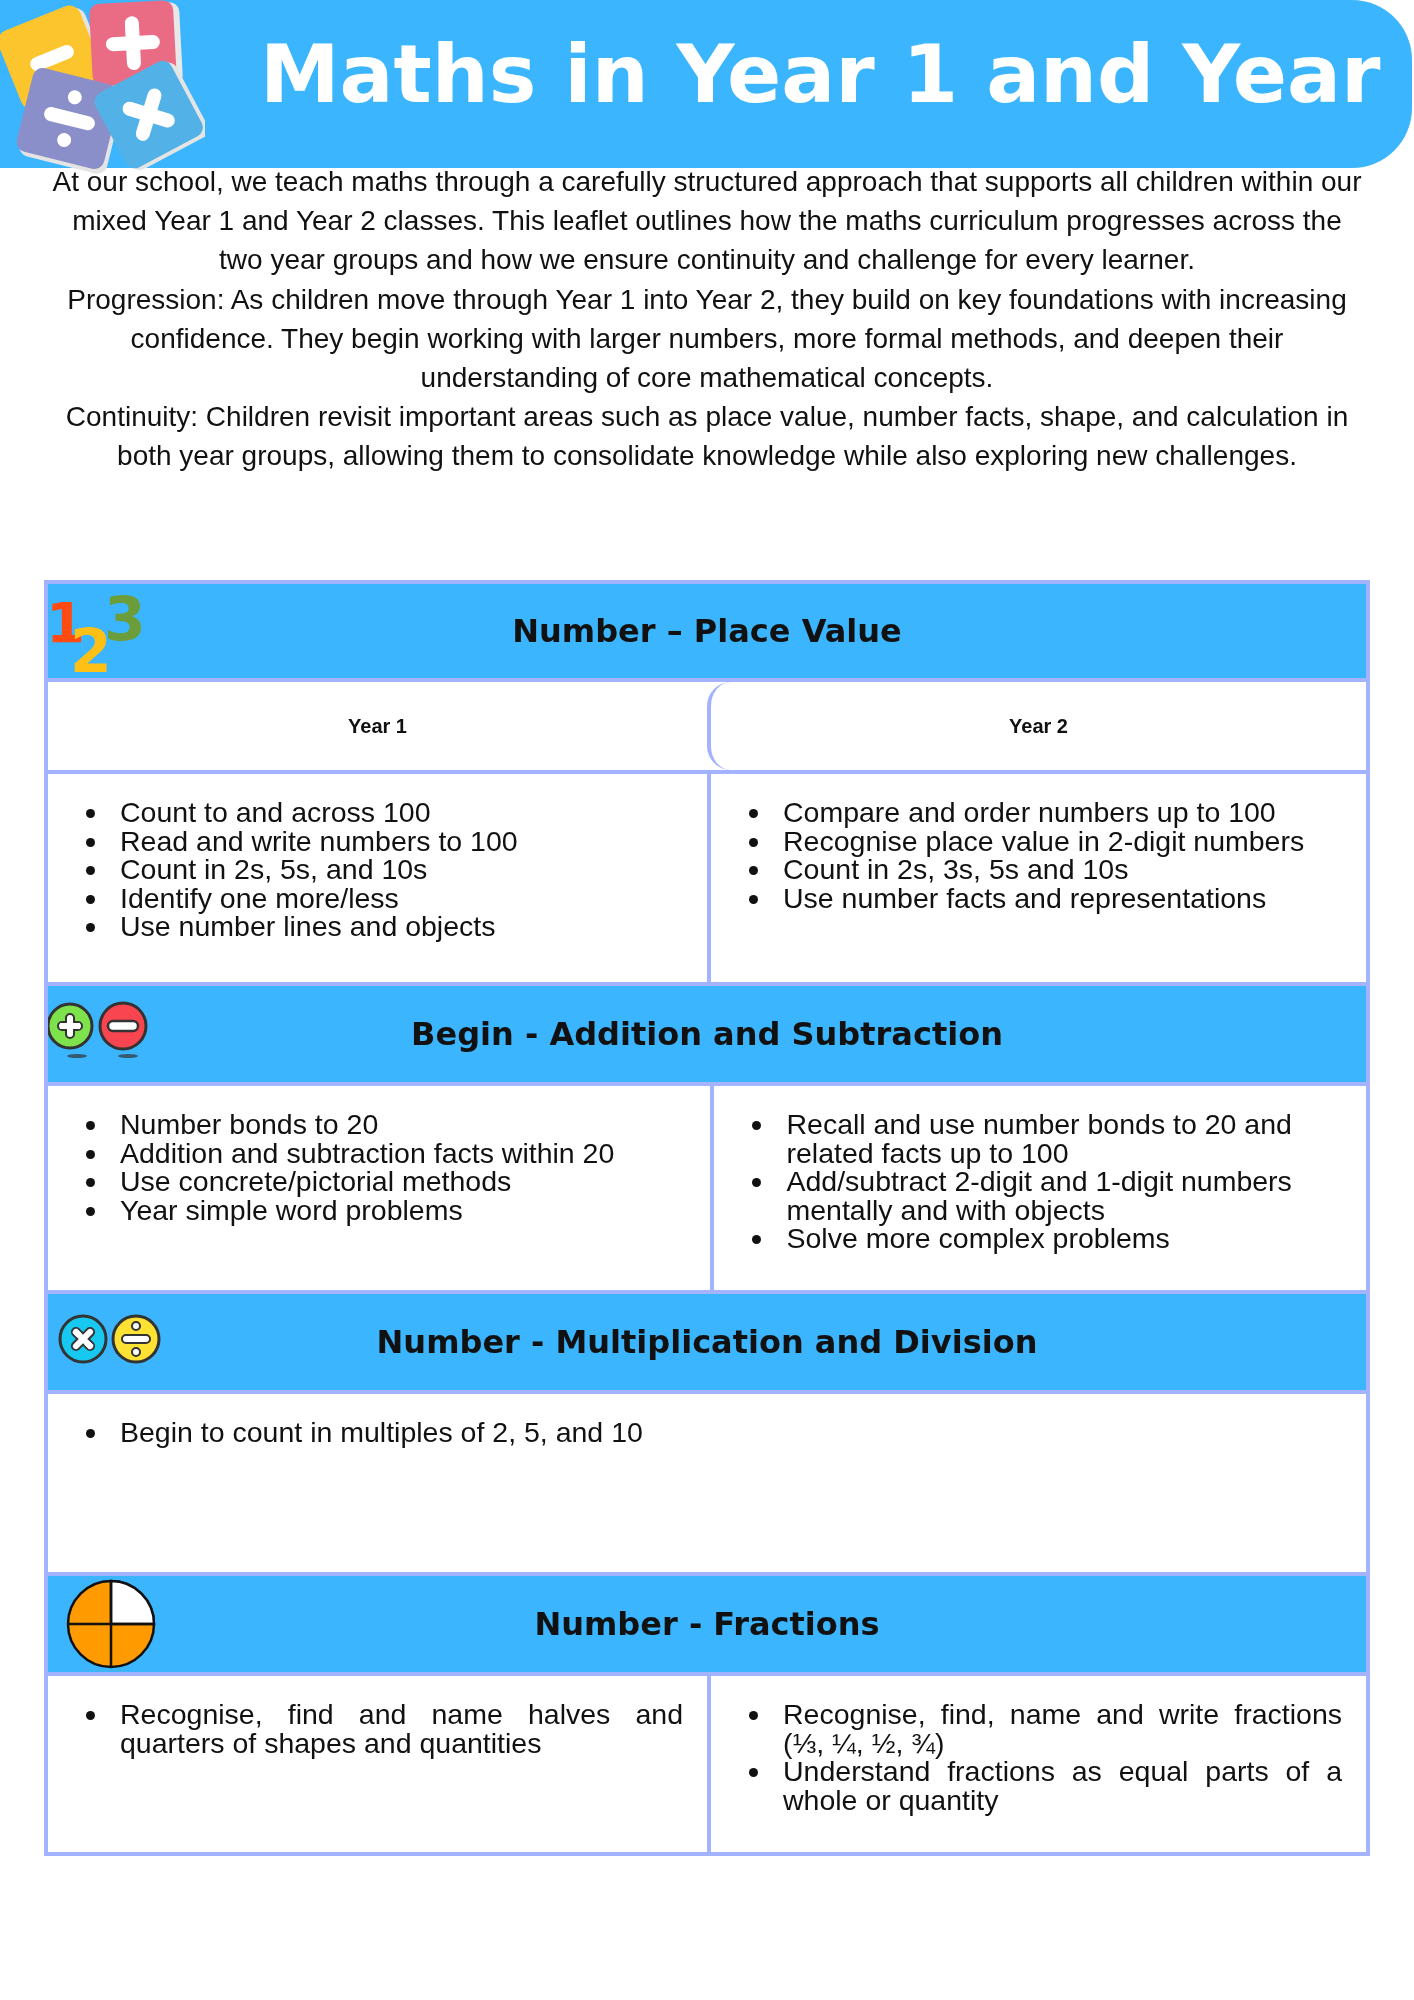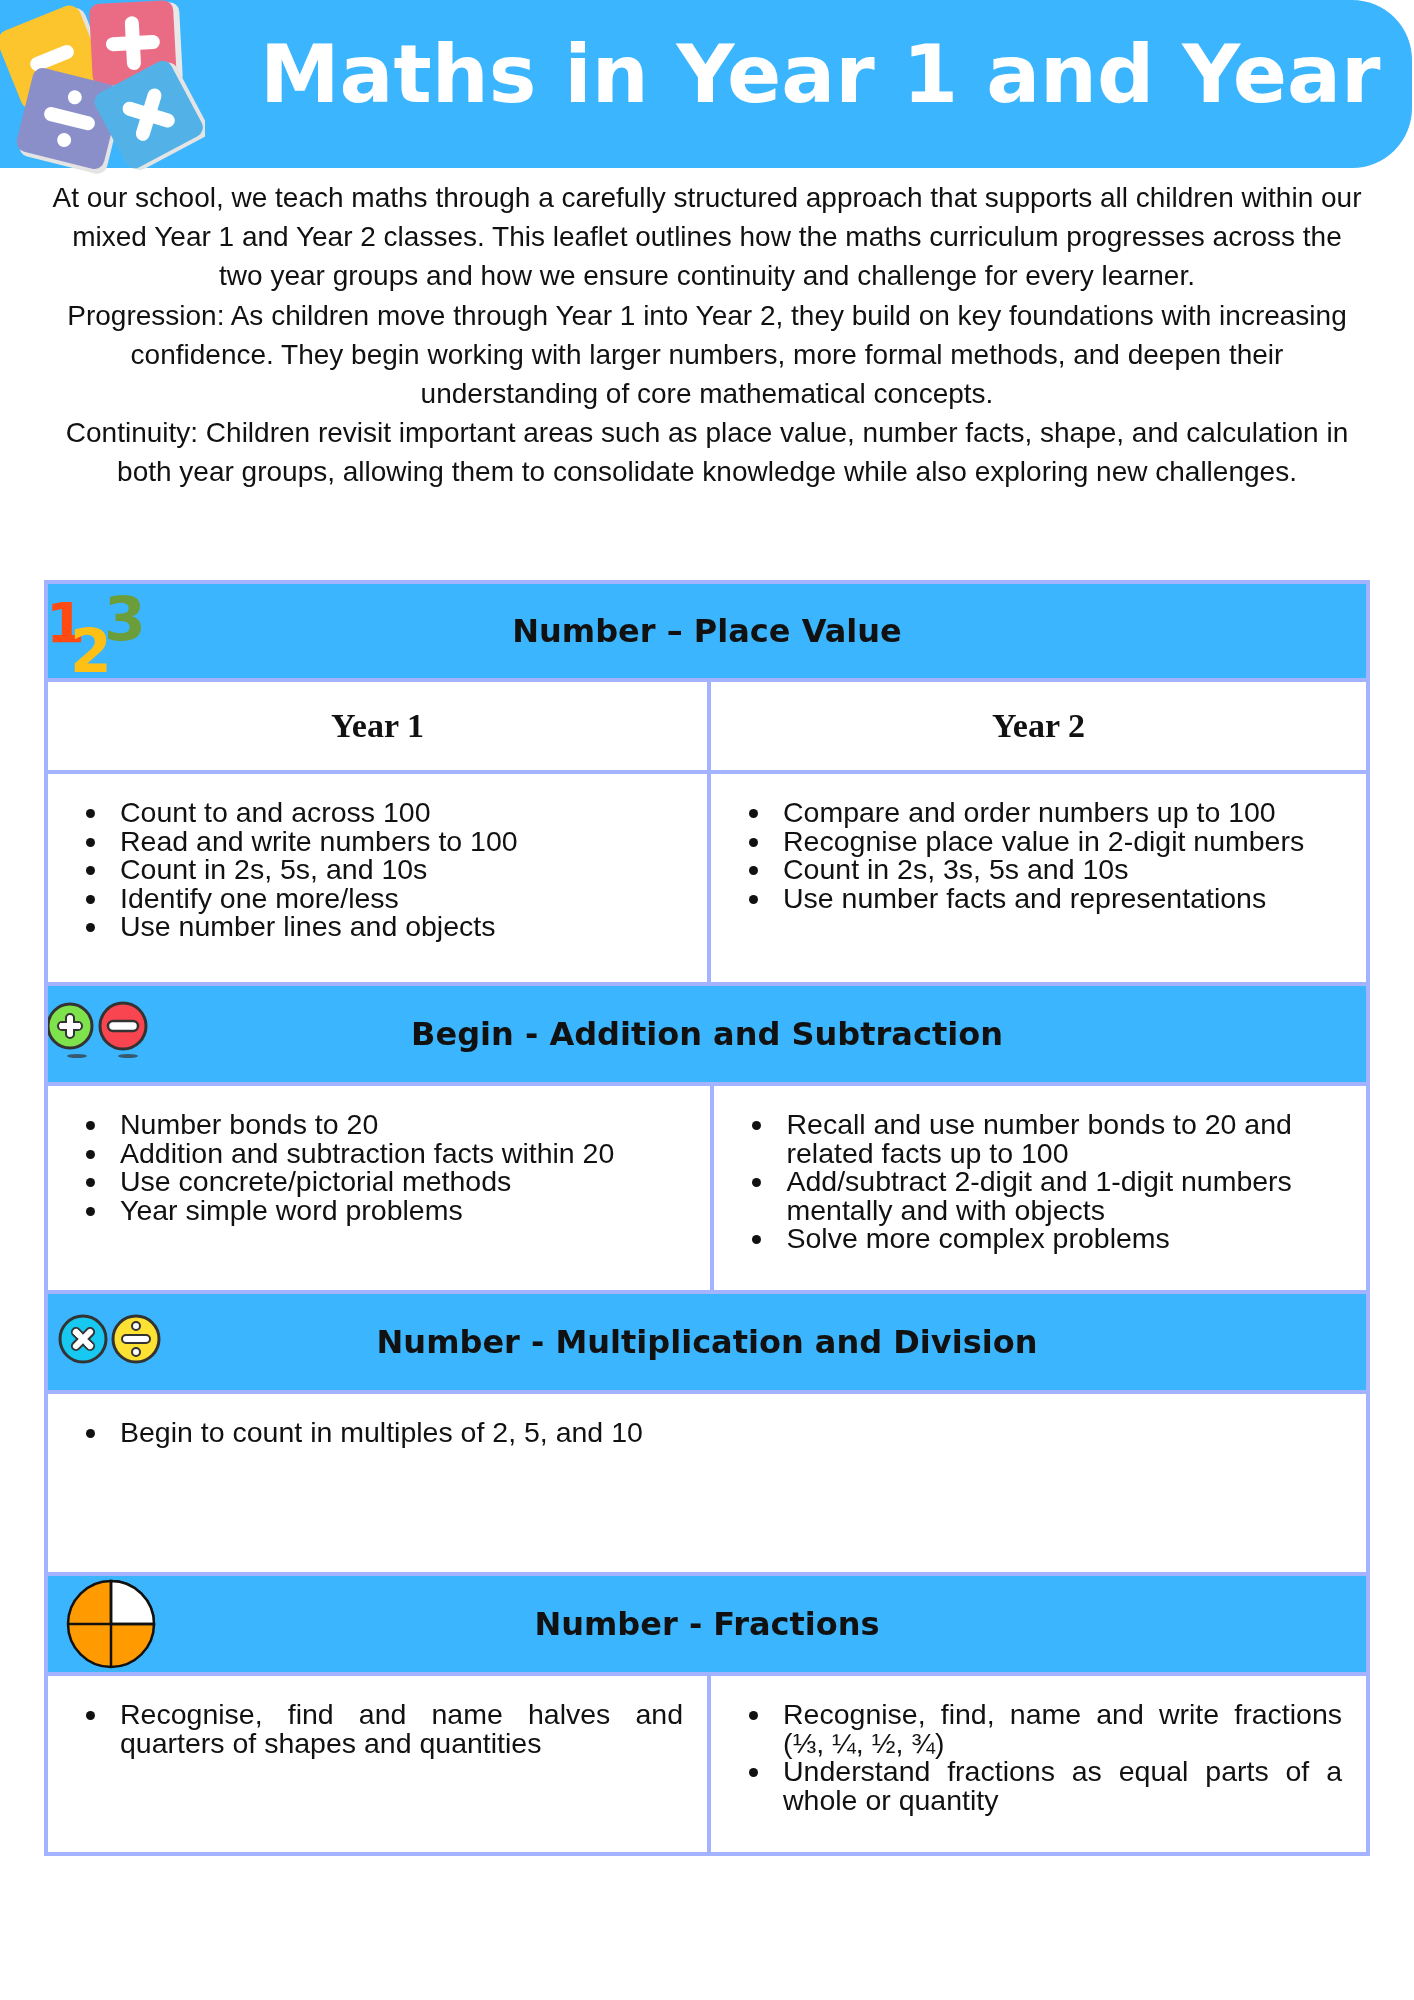--- a/index.html
+++ b/index.html
@@ -12,21 +12,21 @@
     background: #3bb5fd; border-radius: 0 60px 60px 0;
   }
   .banner-title {
     position: absolute; left: 260px; top: 28px; font-size: 80px; font-weight: bold;
     color: #ffffff; letter-spacing: 0px; white-space: nowrap;
     font-family: "DejaVu Sans", sans-serif;
   }
   .logo { position: absolute; left: 0; top: 0; width: 205px; height: 175px; }
 
   .intro {
-    position: absolute; left: 52px; top: 178px; width: 1310px;
+    position: absolute; left: 52px; top: 162px; width: 1310px;
     text-align: center; font-size: 28px; line-height: 39.2px; color: #111;
     font-family: "Liberation Sans", sans-serif;
   }
   .intro p { margin: 0; }
 
   .table {
     position: absolute; left: 44px; top: 580px; width: 1326px;
     border: 4px solid #a3b3ff; box-sizing: border-box; background: #fff;
   }
   .sec-head {
@@ -34,21 +34,21 @@
     display: flex; align-items: center; justify-content: center;
     font-weight: bold; font-size: 32px; color: #111;
     font-family: "DejaVu Sans", sans-serif;
   }
   .sec-head .sec-icon { position: absolute; left: 0; top: 0; }
   .row { display: flex; border-bottom: 4px solid #a3b3ff; }
   .row:last-child { border-bottom: none; }
   .cell { width: 50%; box-sizing: border-box; }
   .cell + .cell { border-left: 4px solid #a3b3ff; }
   .year-head { height: 88px; display: flex; align-items: center; justify-content: center;
-    font-weight: bold; font-size: 34px; font-family: Liberation Serif, serif; }
+    font-weight: bold; font-size: 20px; font-family: Liberation Sans, sans-serif; border-radius: 24px; }
   ul.items { margin: 0; padding: 24px 24px 0 72px; list-style: none; }
   ul.items li {
     position: relative; font-size: 28.5px; line-height: 28.5px; color: #111;
     font-family: "Liberation Sans", sans-serif;
   }
   ul.items li::before {
     content: ""; position: absolute; left: -34px; top: 11px;
     width: 9px; height: 9px; border-radius: 50%; background: #111;
   }
   ul.items.justify li { text-align: justify; }

